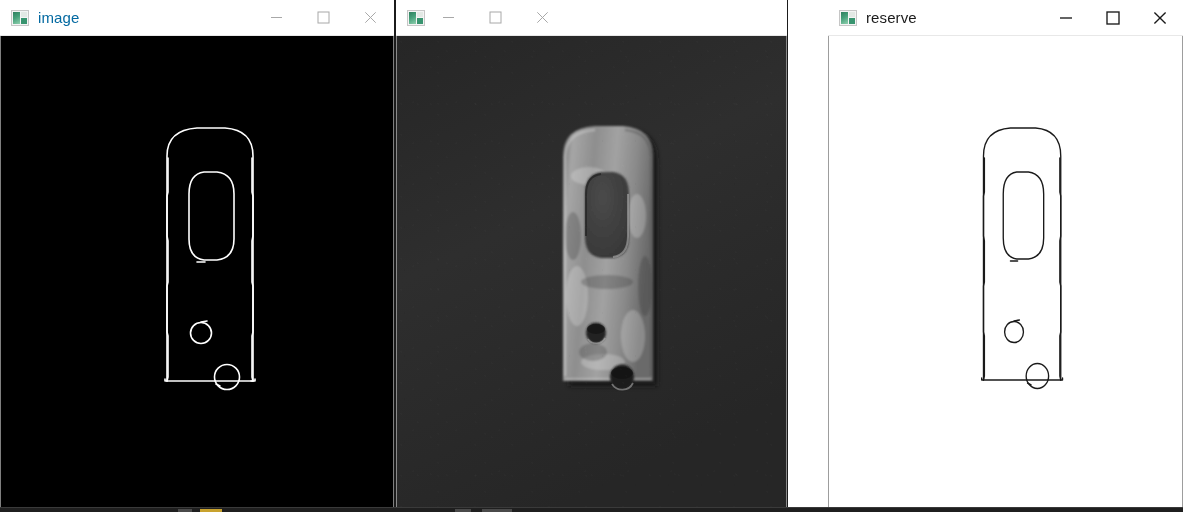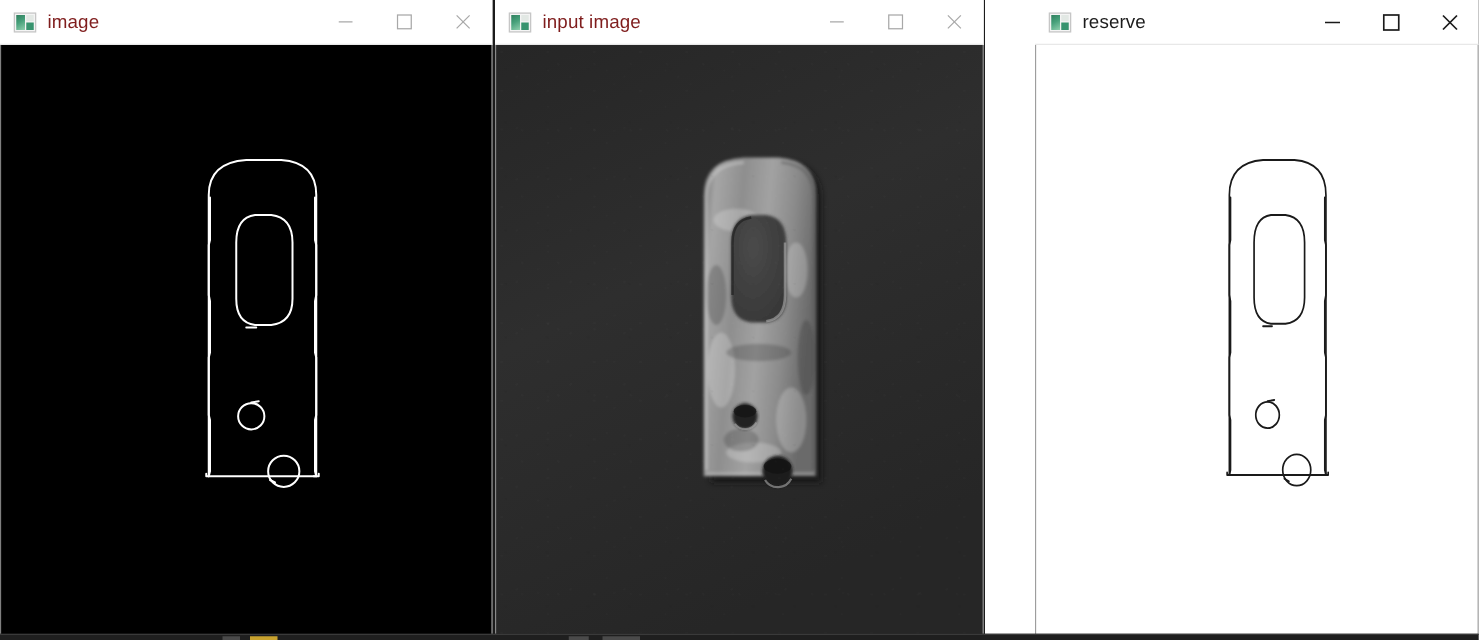--- a/index.html
+++ b/index.html
@@ -70,21 +70,21 @@
     background: #38946f;
   }
 
   .win-title {
     margin-left: 9px;
     font-size: 15px;
     letter-spacing: 0.1px;
     white-space: nowrap;
     flex: 1 1 auto;
   }
-  .win-inactive .win-title { color: #7f1d1d; }
+  .win-inactive .win-title { color: #0369a1; }
   .win-active   .win-title { color: #1b1b1b; }
 
   .caption-buttons {
     display: flex;
     align-items: center;
     height: 35px;
     flex: 0 0 auto;
   }
   .cap-btn {
     width: 47px;
@@ -212,21 +212,20 @@
     </div>
   </div>
 
   <div class="window win-inactive" id="win-input">
     <div class="titlebar">
       <div class="app-icon">
         <span class="sq"></span>
           <span class="b1"></span>
           <span class="b2"></span>
       </div>
-      <div class="win-title">input image</div>
       <div class="caption-buttons">
         <div class="cap-btn">
           <svg width="13" height="13" viewBox="0 0 13 13" fill="none">
               <line x1="1" y1="6.5" x2="12" y2="6.5"></line>
             </svg>
         </div>
         <div class="cap-btn">
           <svg width="13" height="13" viewBox="0 0 13 13" fill="none">
               <rect x="1" y="1" width="11" height="11"></rect>
             </svg>

